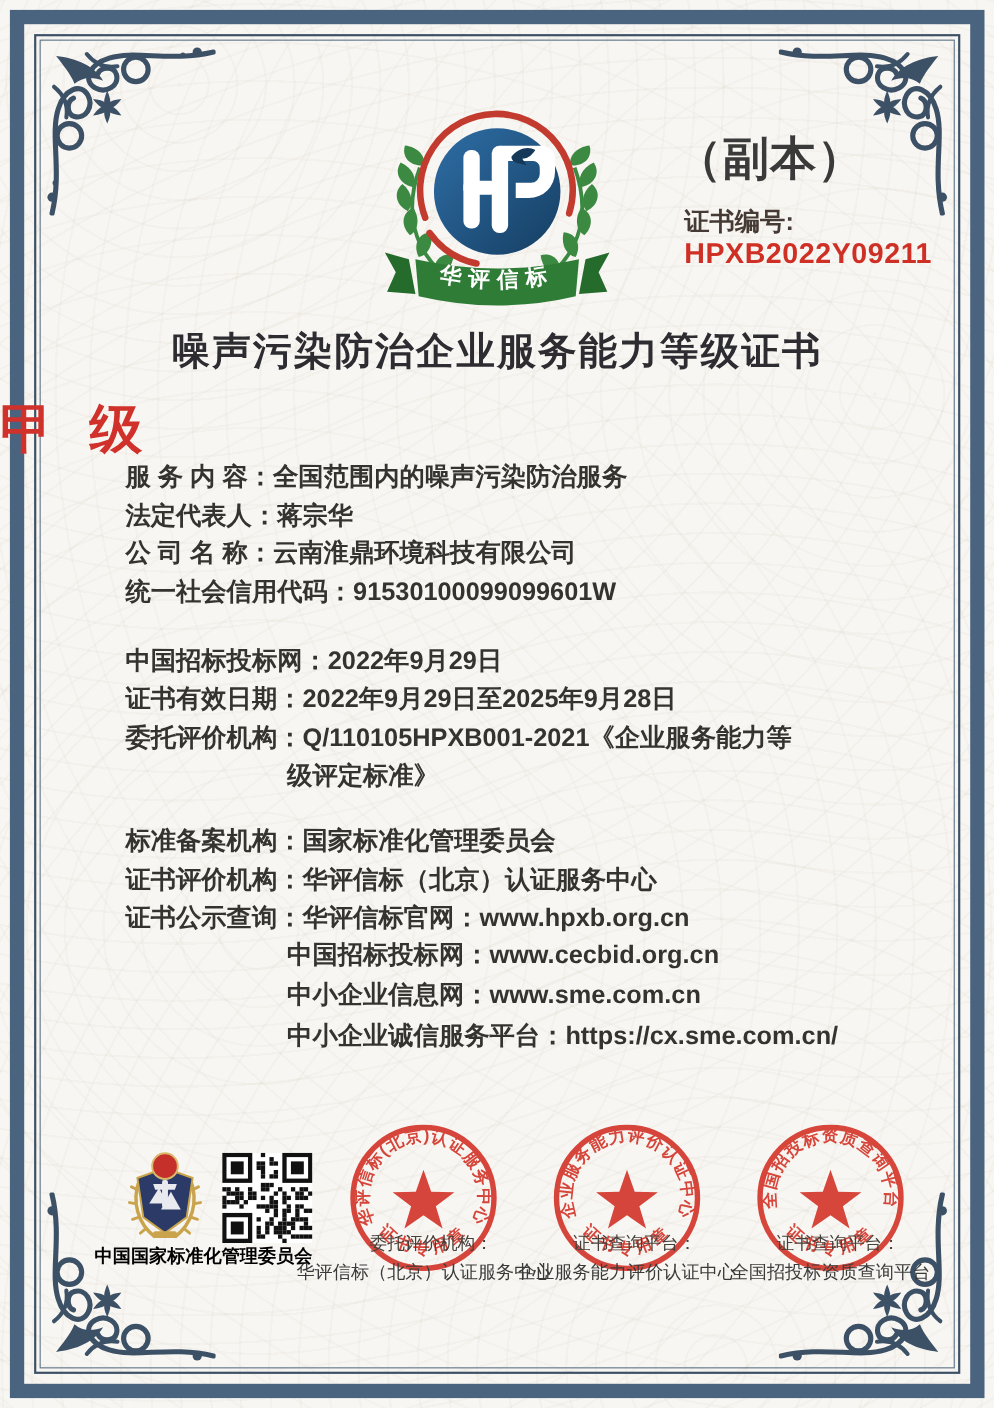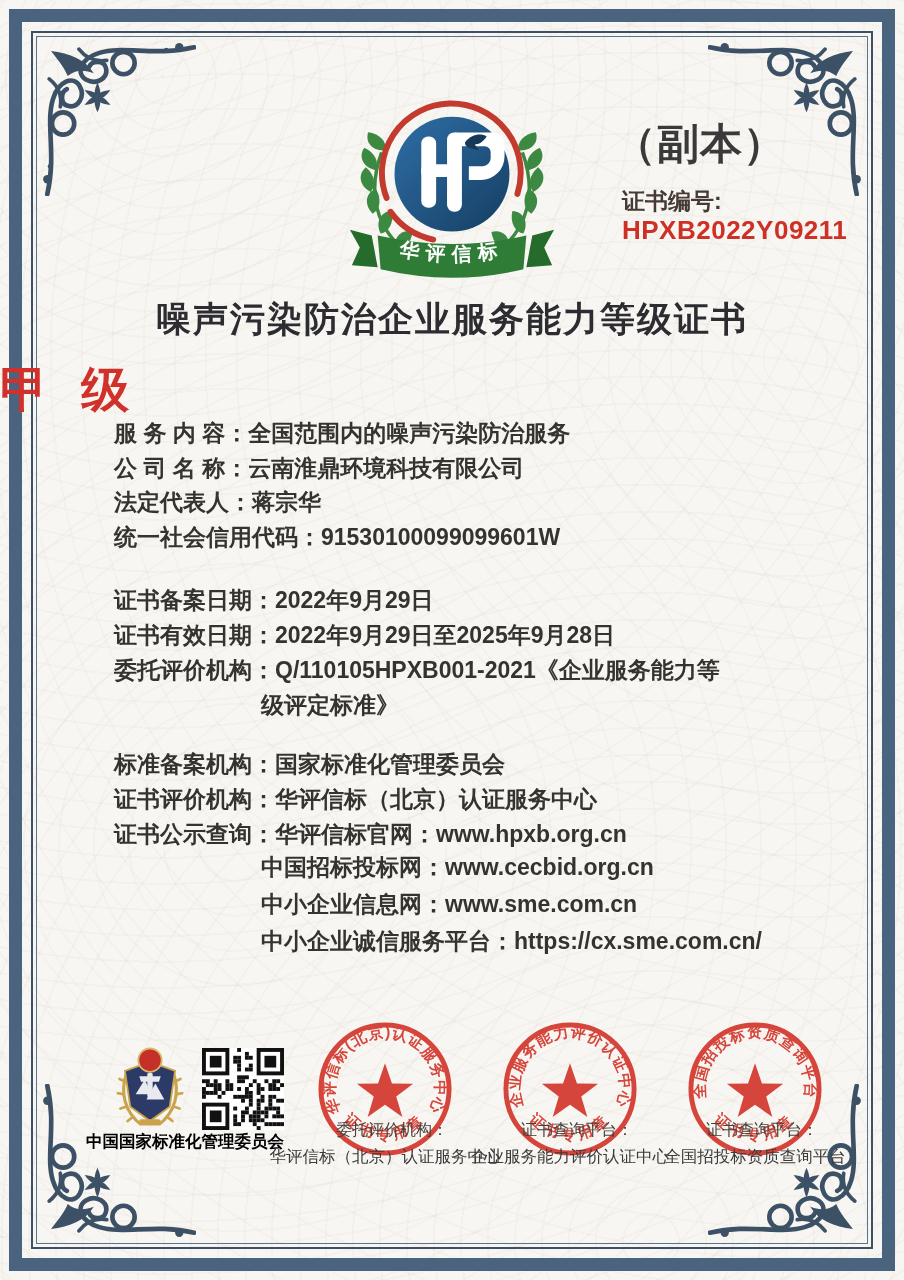--- a/index.html
+++ b/index.html
@@ -214,36 +214,36 @@
 
 <div class="title">噪声污染防治企业服务能力等级证书</div>
 <div class="grade">甲 级</div>
 
 <div class="block info-block">
   <div class="row">
       <span>服 务 内 容：</span>
       <span>全国范围内的噪声污染防治服务</span>
     </div>
   <div class="row">
+      <span>法定代表人：</span>
+      <span>蒋宗华</span>
+    </div>
+  <div class="row">
       <span>公 司 名 称：</span>
       <span>云南淮鼎环境科技有限公司</span>
     </div>
   <div class="row">
-      <span>法定代表人：</span>
-      <span>蒋宗华</span>
-    </div>
-  <div class="row">
       <span>统一社会信用代码：</span>
       <span>91530100099099601W</span>
     </div>
 </div>
 
 <div class="block dates-block">
   <div class="row">
-      <span>证书备案日期：</span>
+      <span>中国招标投标网：</span>
       <span>2022年9月29日</span>
     </div>
   <div class="row">
       <span>证书有效日期：</span>
       <span>2022年9月29日至2025年9月28日</span>
     </div>
   <div class="row">
       <span>委托评价机构：</span>
       <span>Q/110105HPXB001-2021《企业服务能力等</span>
     </div>

